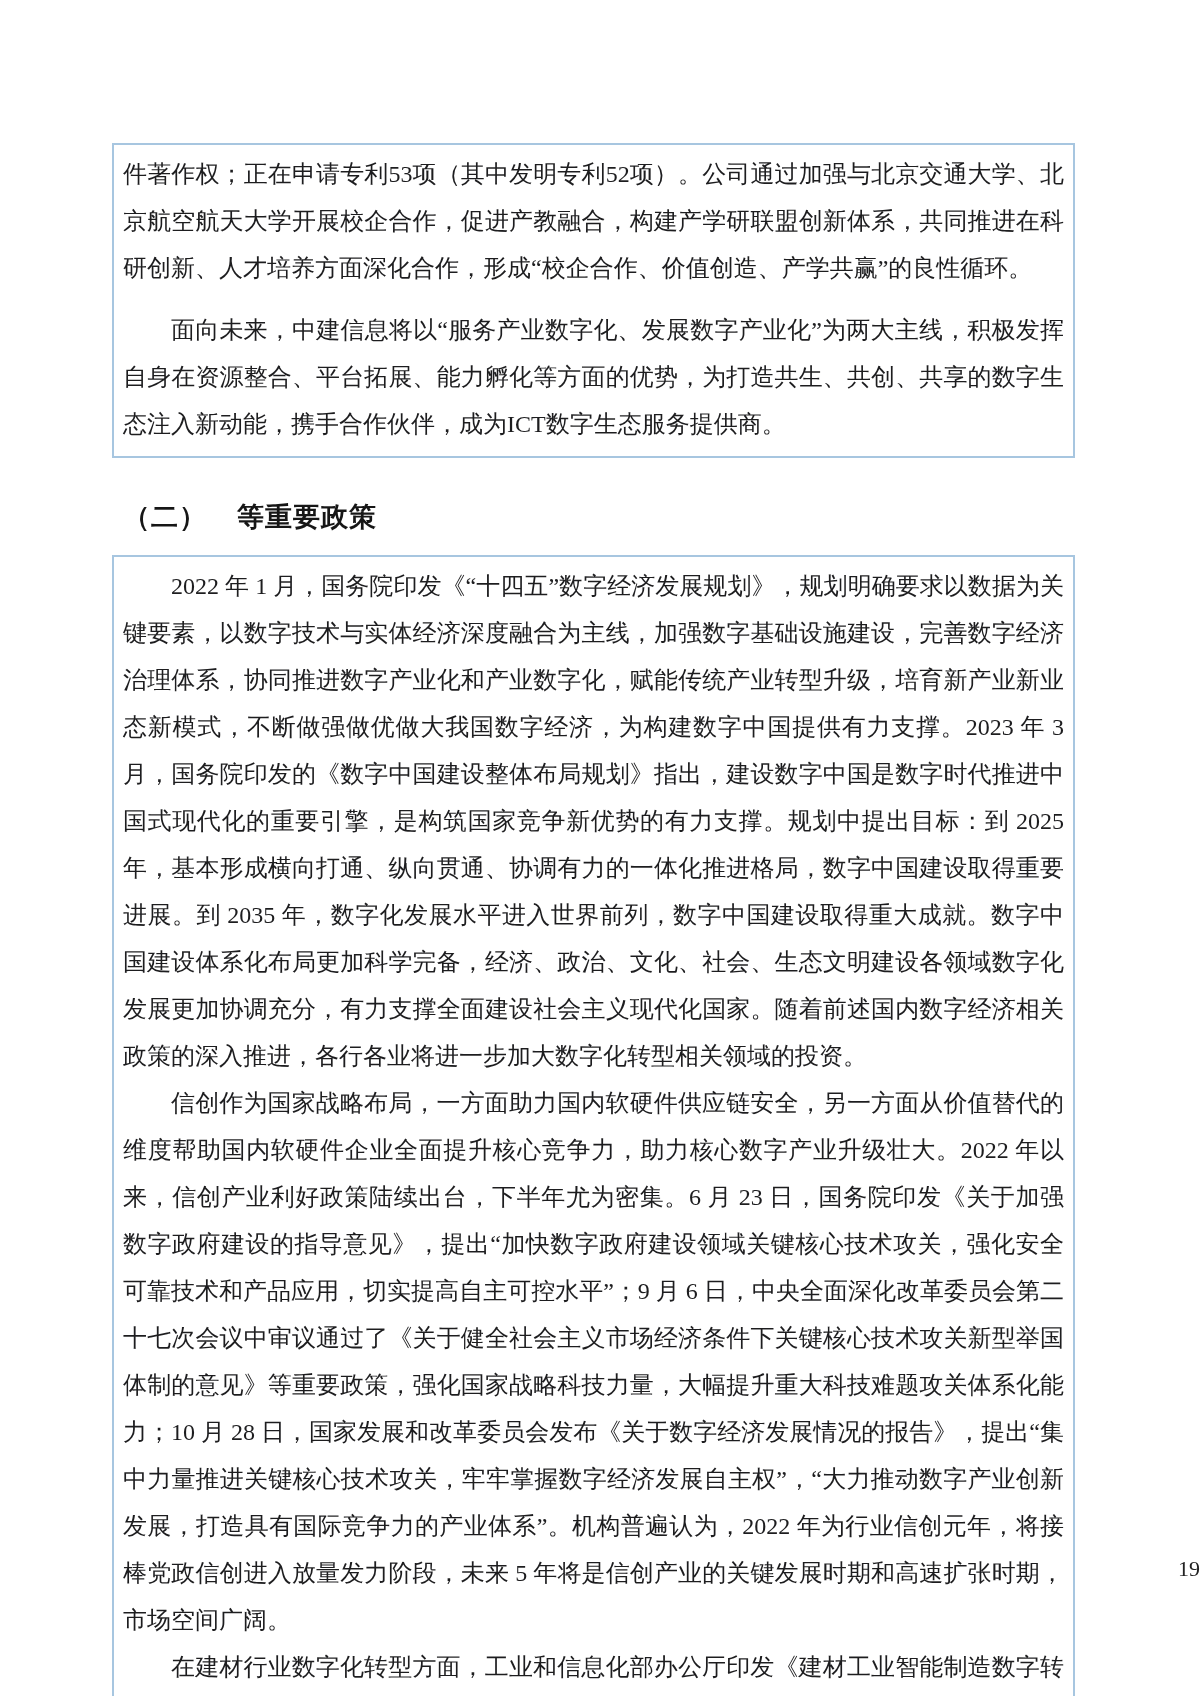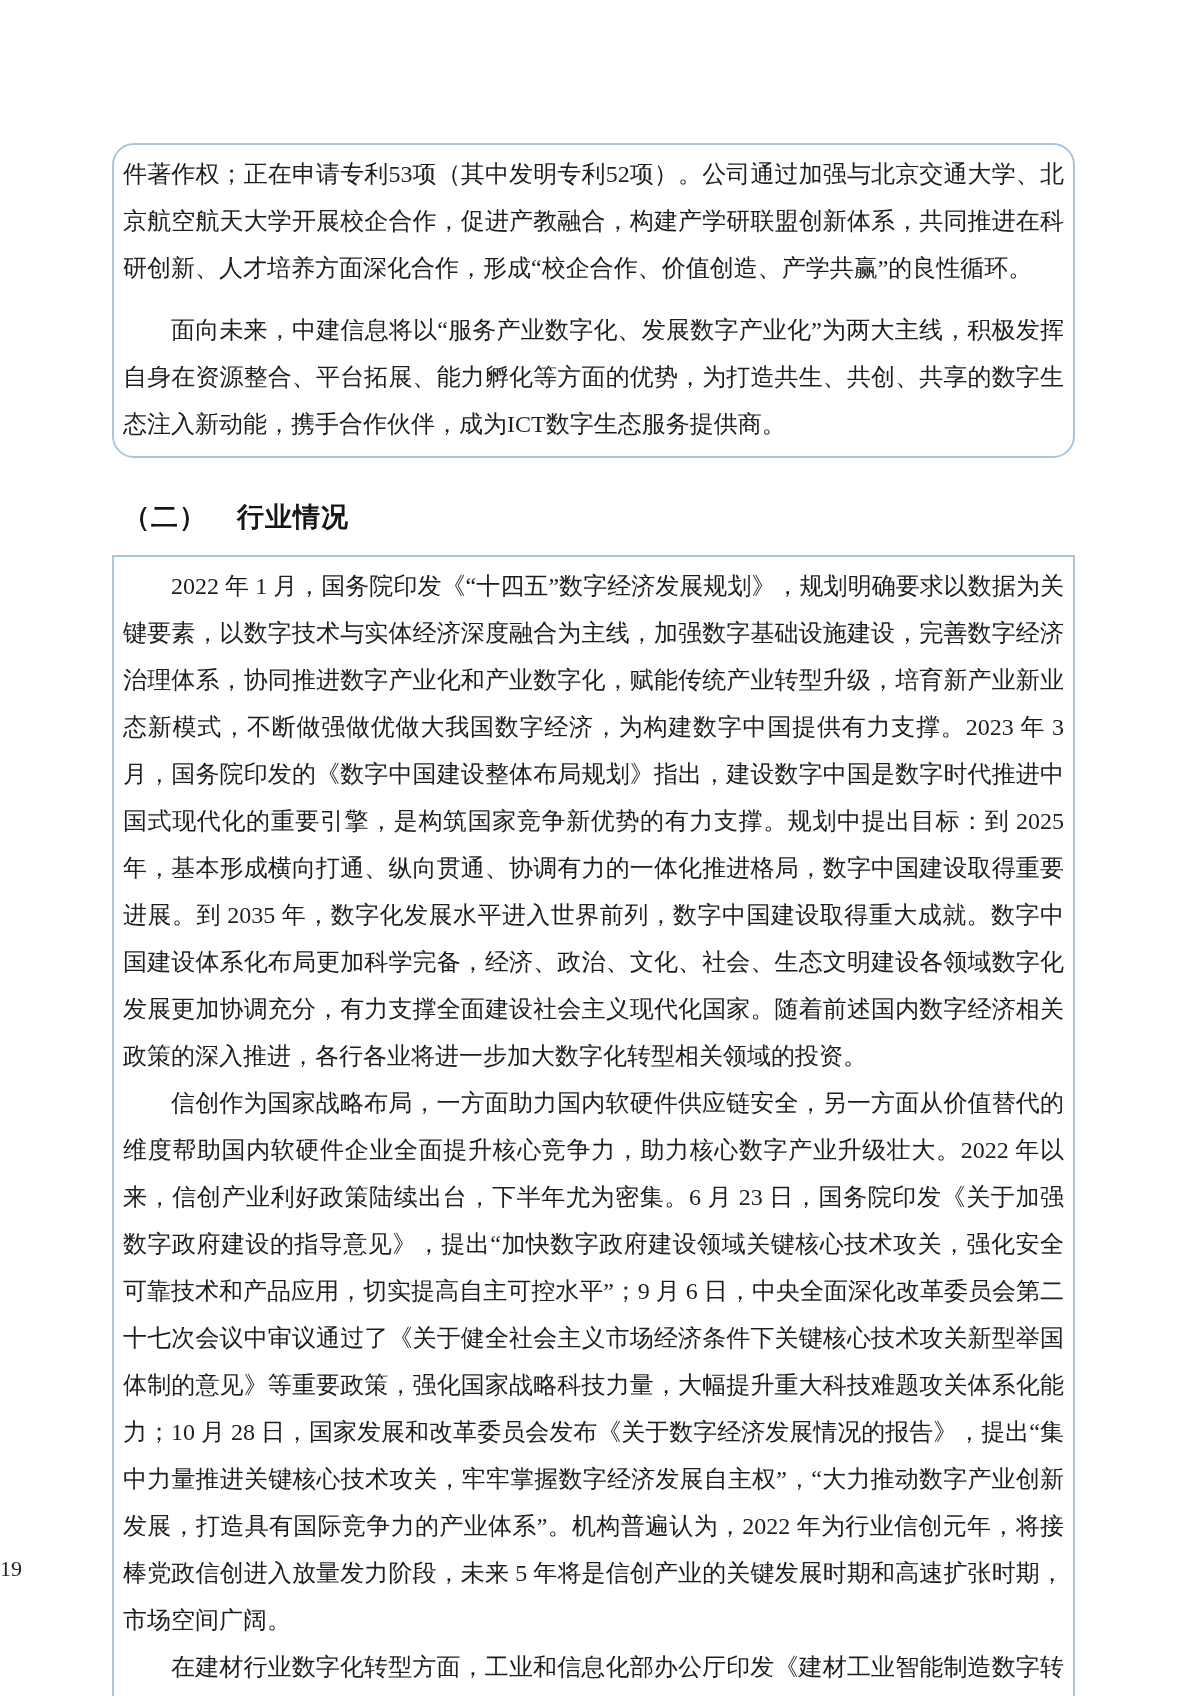--- a/index.html
+++ b/index.html
@@ -13,21 +13,21 @@
     overflow: hidden;
   }
   .text-box {
     position: absolute;
     left: 112px;
     width: 963px;
     border: 2px solid #a7c6e0;
     background: #ffffff;
     padding: 6px 9px 8px 9px;
   }
-  #company-box { top: 143px; border-radius: 22px; }
+  #company-box { top: 143px; }
   #industry-box { top: 555px; border-bottom: 5px solid #93b8d6; }
   .para {
     font-size: 24px;
     line-height: 47px;
     text-align: justify;
     color: #1d1d1f;
   }
   .para.indent { text-indent: 2em; }
   #company-box .para + .para { margin-top: 15px; font-family: Liberation Serif, serif; }
   .section-heading {
@@ -38,36 +38,36 @@
     font-weight: bold;
     color: #161616;
     letter-spacing: 1px;
   }
   .section-heading .sec-num { margin-right: 30px; }
   .page-number {
     position: absolute;
     top: 1556px;
     left: 0;
     width: 100%;
-    text-align: left;
+    text-align: right;
     font-size: 22px;
     color: #222222;
   }
 </style>
 </head>
 <body>
 
 <div>
 
   <div id="company-box" class="text-box">
     <p class="para">件著作权；正在申请专利53项（其中发明专利52项）。公司通过加强与北京交通大学、北京航空航天大学开展校企合作，促进产教融合，构建产学研联盟创新体系，共同推进在科研创新、人才培养方面深化合作，形成“校企合作、价值创造、产学共赢”的良性循环。</p>
     <p class="para indent">面向未来，中建信息将以“服务产业数字化、发展数字产业化”为两大主线，积极发挥自身在资源整合、平台拓展、能力孵化等方面的优势，为打造共生、共创、共享的数字生态注入新动能，携手合作伙伴，成为ICT数字生态服务提供商。</p>
   </div>
 
-  <h2 class="section-heading"><span class="sec-num">（二）</span><span>行业情况</span></h2>
+  <h2 class="section-heading"><span class="sec-num">（二）</span><span>等重要政策</span></h2>
 
   <div id="industry-box" class="text-box">
     <p class="para indent">2022 年 1 月，国务院印发《“十四五”数字经济发展规划》，规划明确要求以数据为关键要素，以数字技术与实体经济深度融合为主线，加强数字基础设施建设，完善数字经济治理体系，协同推进数字产业化和产业数字化，赋能传统产业转型升级，培育新产业新业态新模式，不断做强做优做大我国数字经济，为构建数字中国提供有力支撑。2023 年 3 月，国务院印发的《数字中国建设整体布局规划》指出，建设数字中国是数字时代推进中国式现代化的重要引擎，是构筑国家竞争新优势的有力支撑。规划中提出目标：到 2025 年，基本形成横向打通、纵向贯通、协调有力的一体化推进格局，数字中国建设取得重要进展。到 2035 年，数字化发展水平进入世界前列，数字中国建设取得重大成就。数字中国建设体系化布局更加科学完备，经济、政治、文化、社会、生态文明建设各领域数字化发展更加协调充分，有力支撑全面建设社会主义现代化国家。随着前述国内数字经济相关政策的深入推进，各行各业将进一步加大数字化转型相关领域的投资。</p>
     <p class="para indent">信创作为国家战略布局，一方面助力国内软硬件供应链安全，另一方面从价值替代的维度帮助国内软硬件企业全面提升核心竞争力，助力核心数字产业升级壮大。2022 年以来，信创产业利好政策陆续出台，下半年尤为密集。6 月 23 日，国务院印发《关于加强数字政府建设的指导意见》，提出“加快数字政府建设领域关键核心技术攻关，强化安全可靠技术和产品应用，切实提高自主可控水平”；9 月 6 日，中央全面深化改革委员会第二十七次会议中审议通过了《关于健全社会主义市场经济条件下关键核心技术攻关新型举国体制的意见》等重要政策，强化国家战略科技力量，大幅提升重大科技难题攻关体系化能力；10 月 28 日，国家发展和改革委员会发布《关于数字经济发展情况的报告》，提出“集中力量推进关键核心技术攻关，牢牢掌握数字经济发展自主权”，“大力推动数字产业创新发展，打造具有国际竞争力的产业体系”。机构普遍认为，2022 年为行业信创元年，将接棒党政信创进入放量发力阶段，未来 5 年将是信创产业的关键发展时期和高速扩张时期，市场空间广阔。</p>
     <p class="para indent">在建材行业数字化转型方面，工业和信息化部办公厅印发《建材工业智能制造数字转型行动计划</p>
   </div>
 
   <div class="page-number">19</div>
 
 </div>

